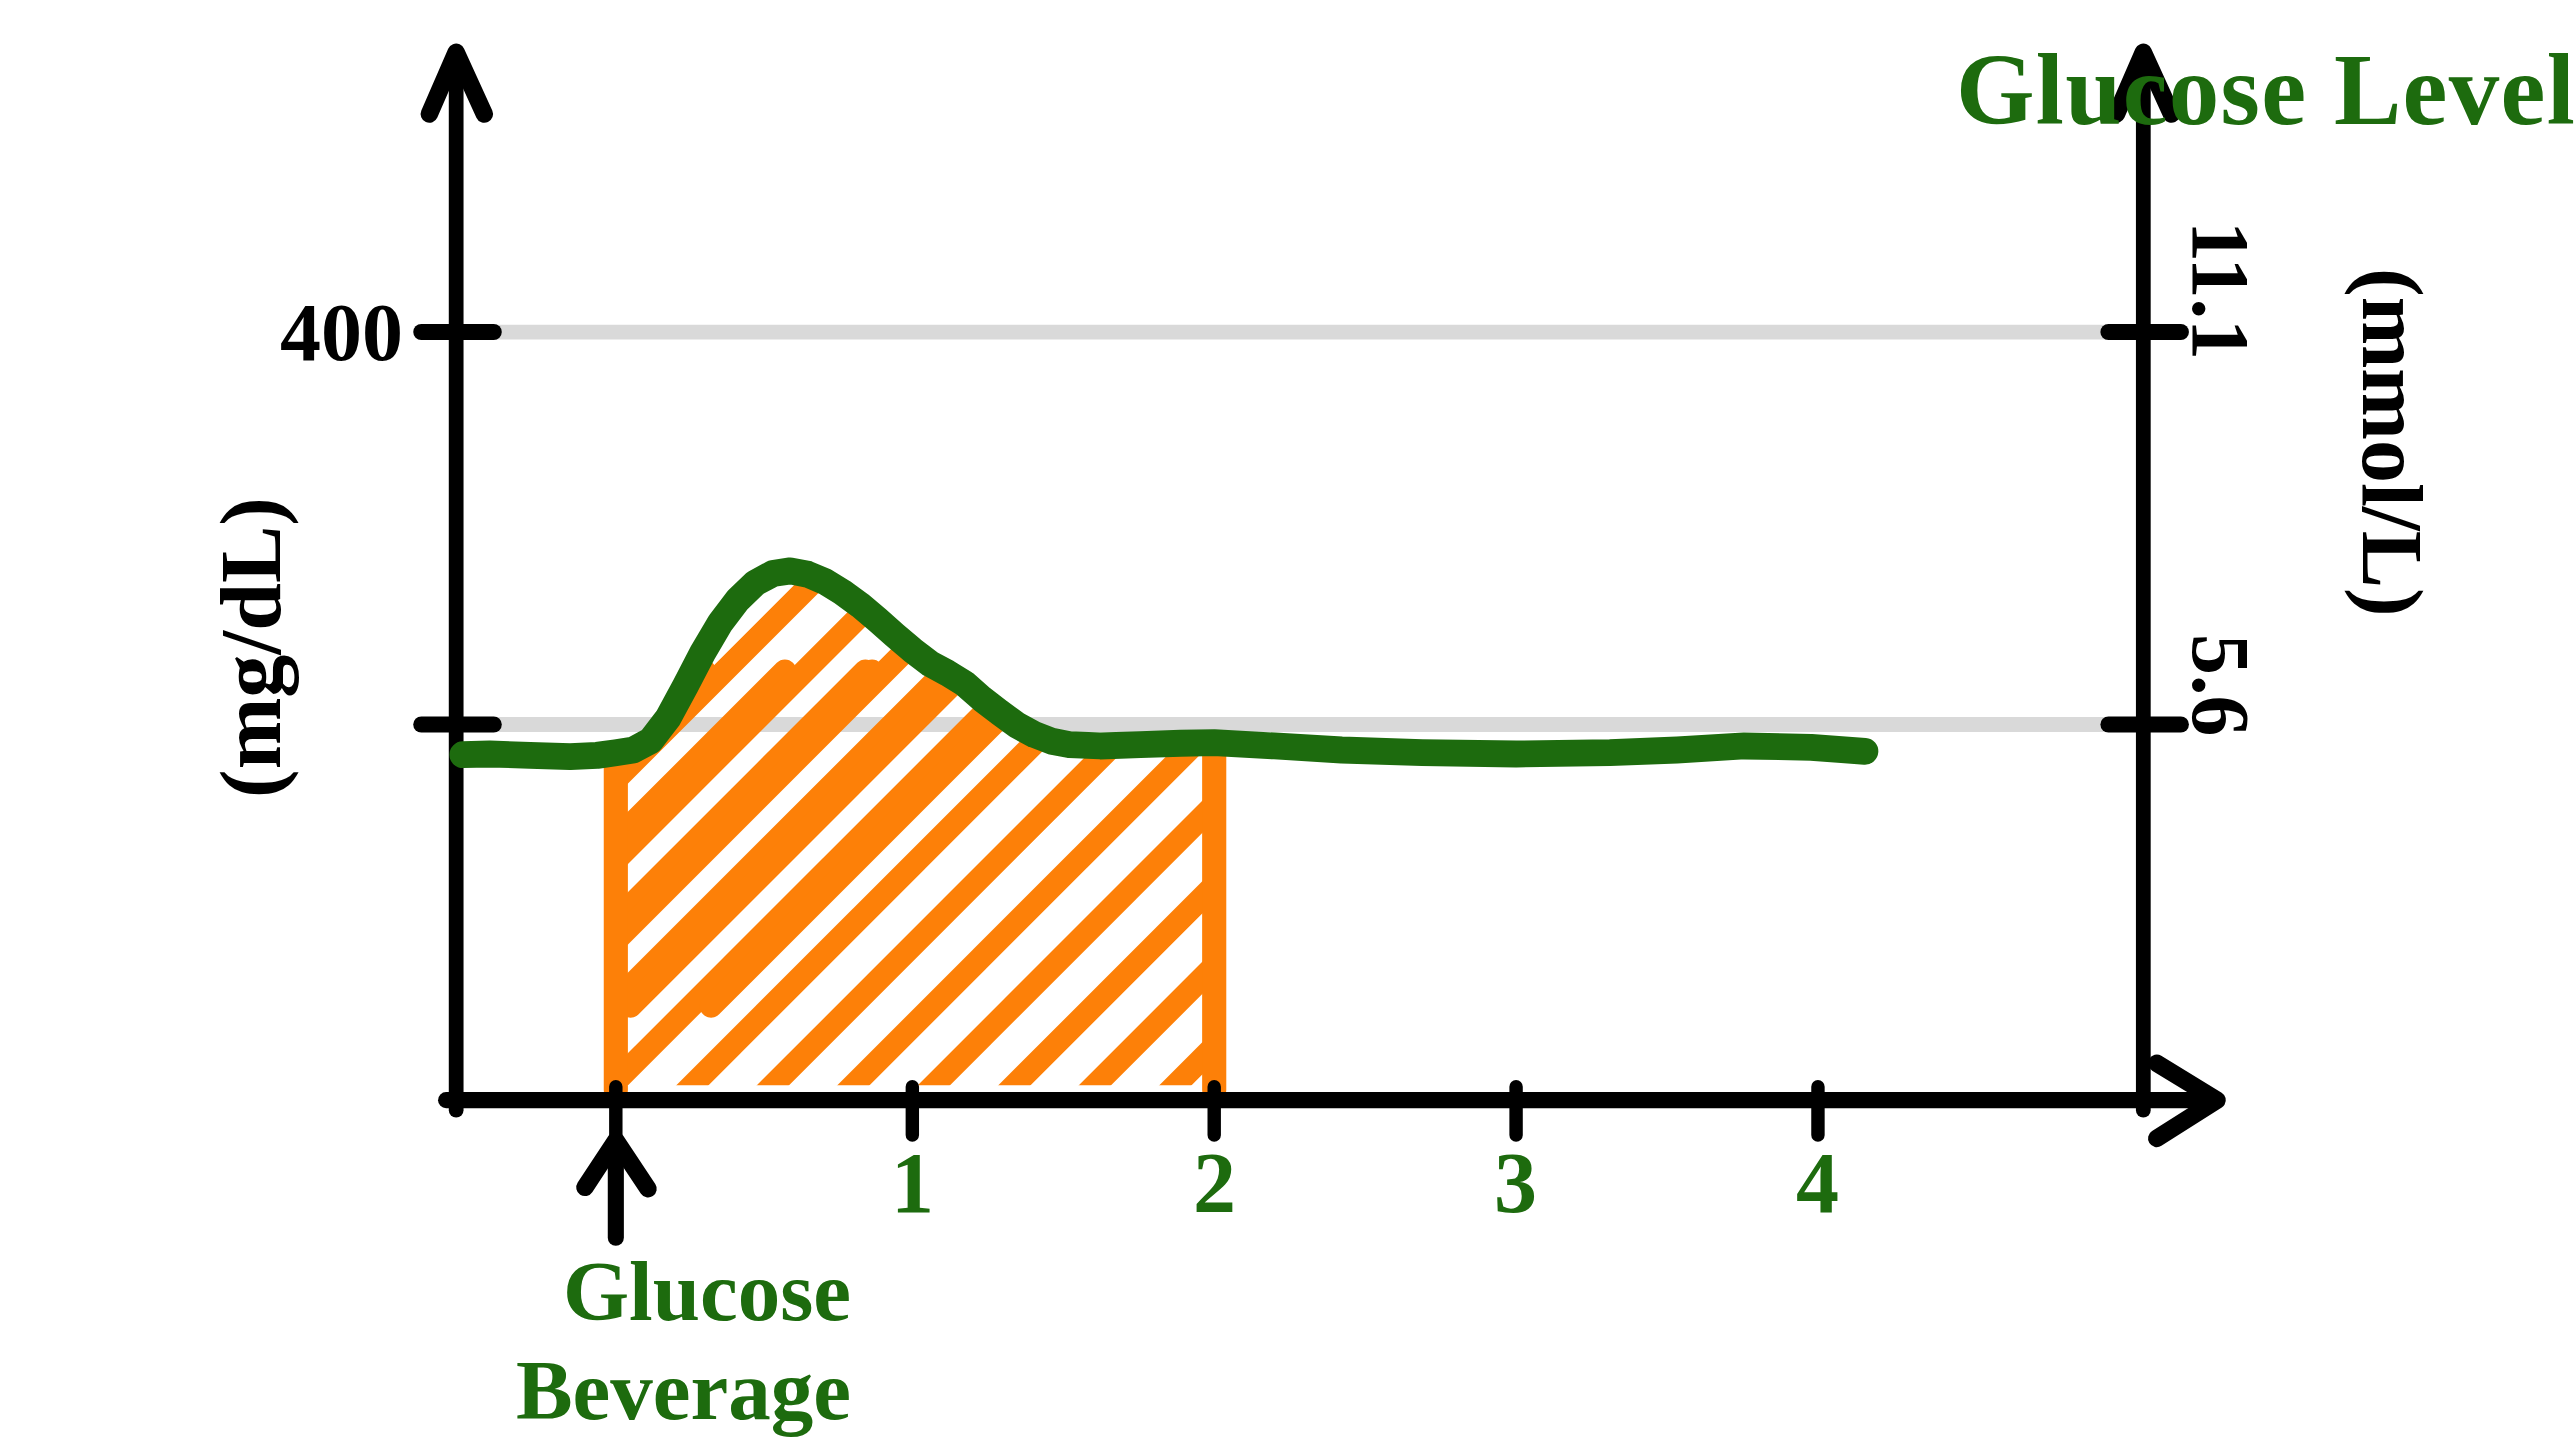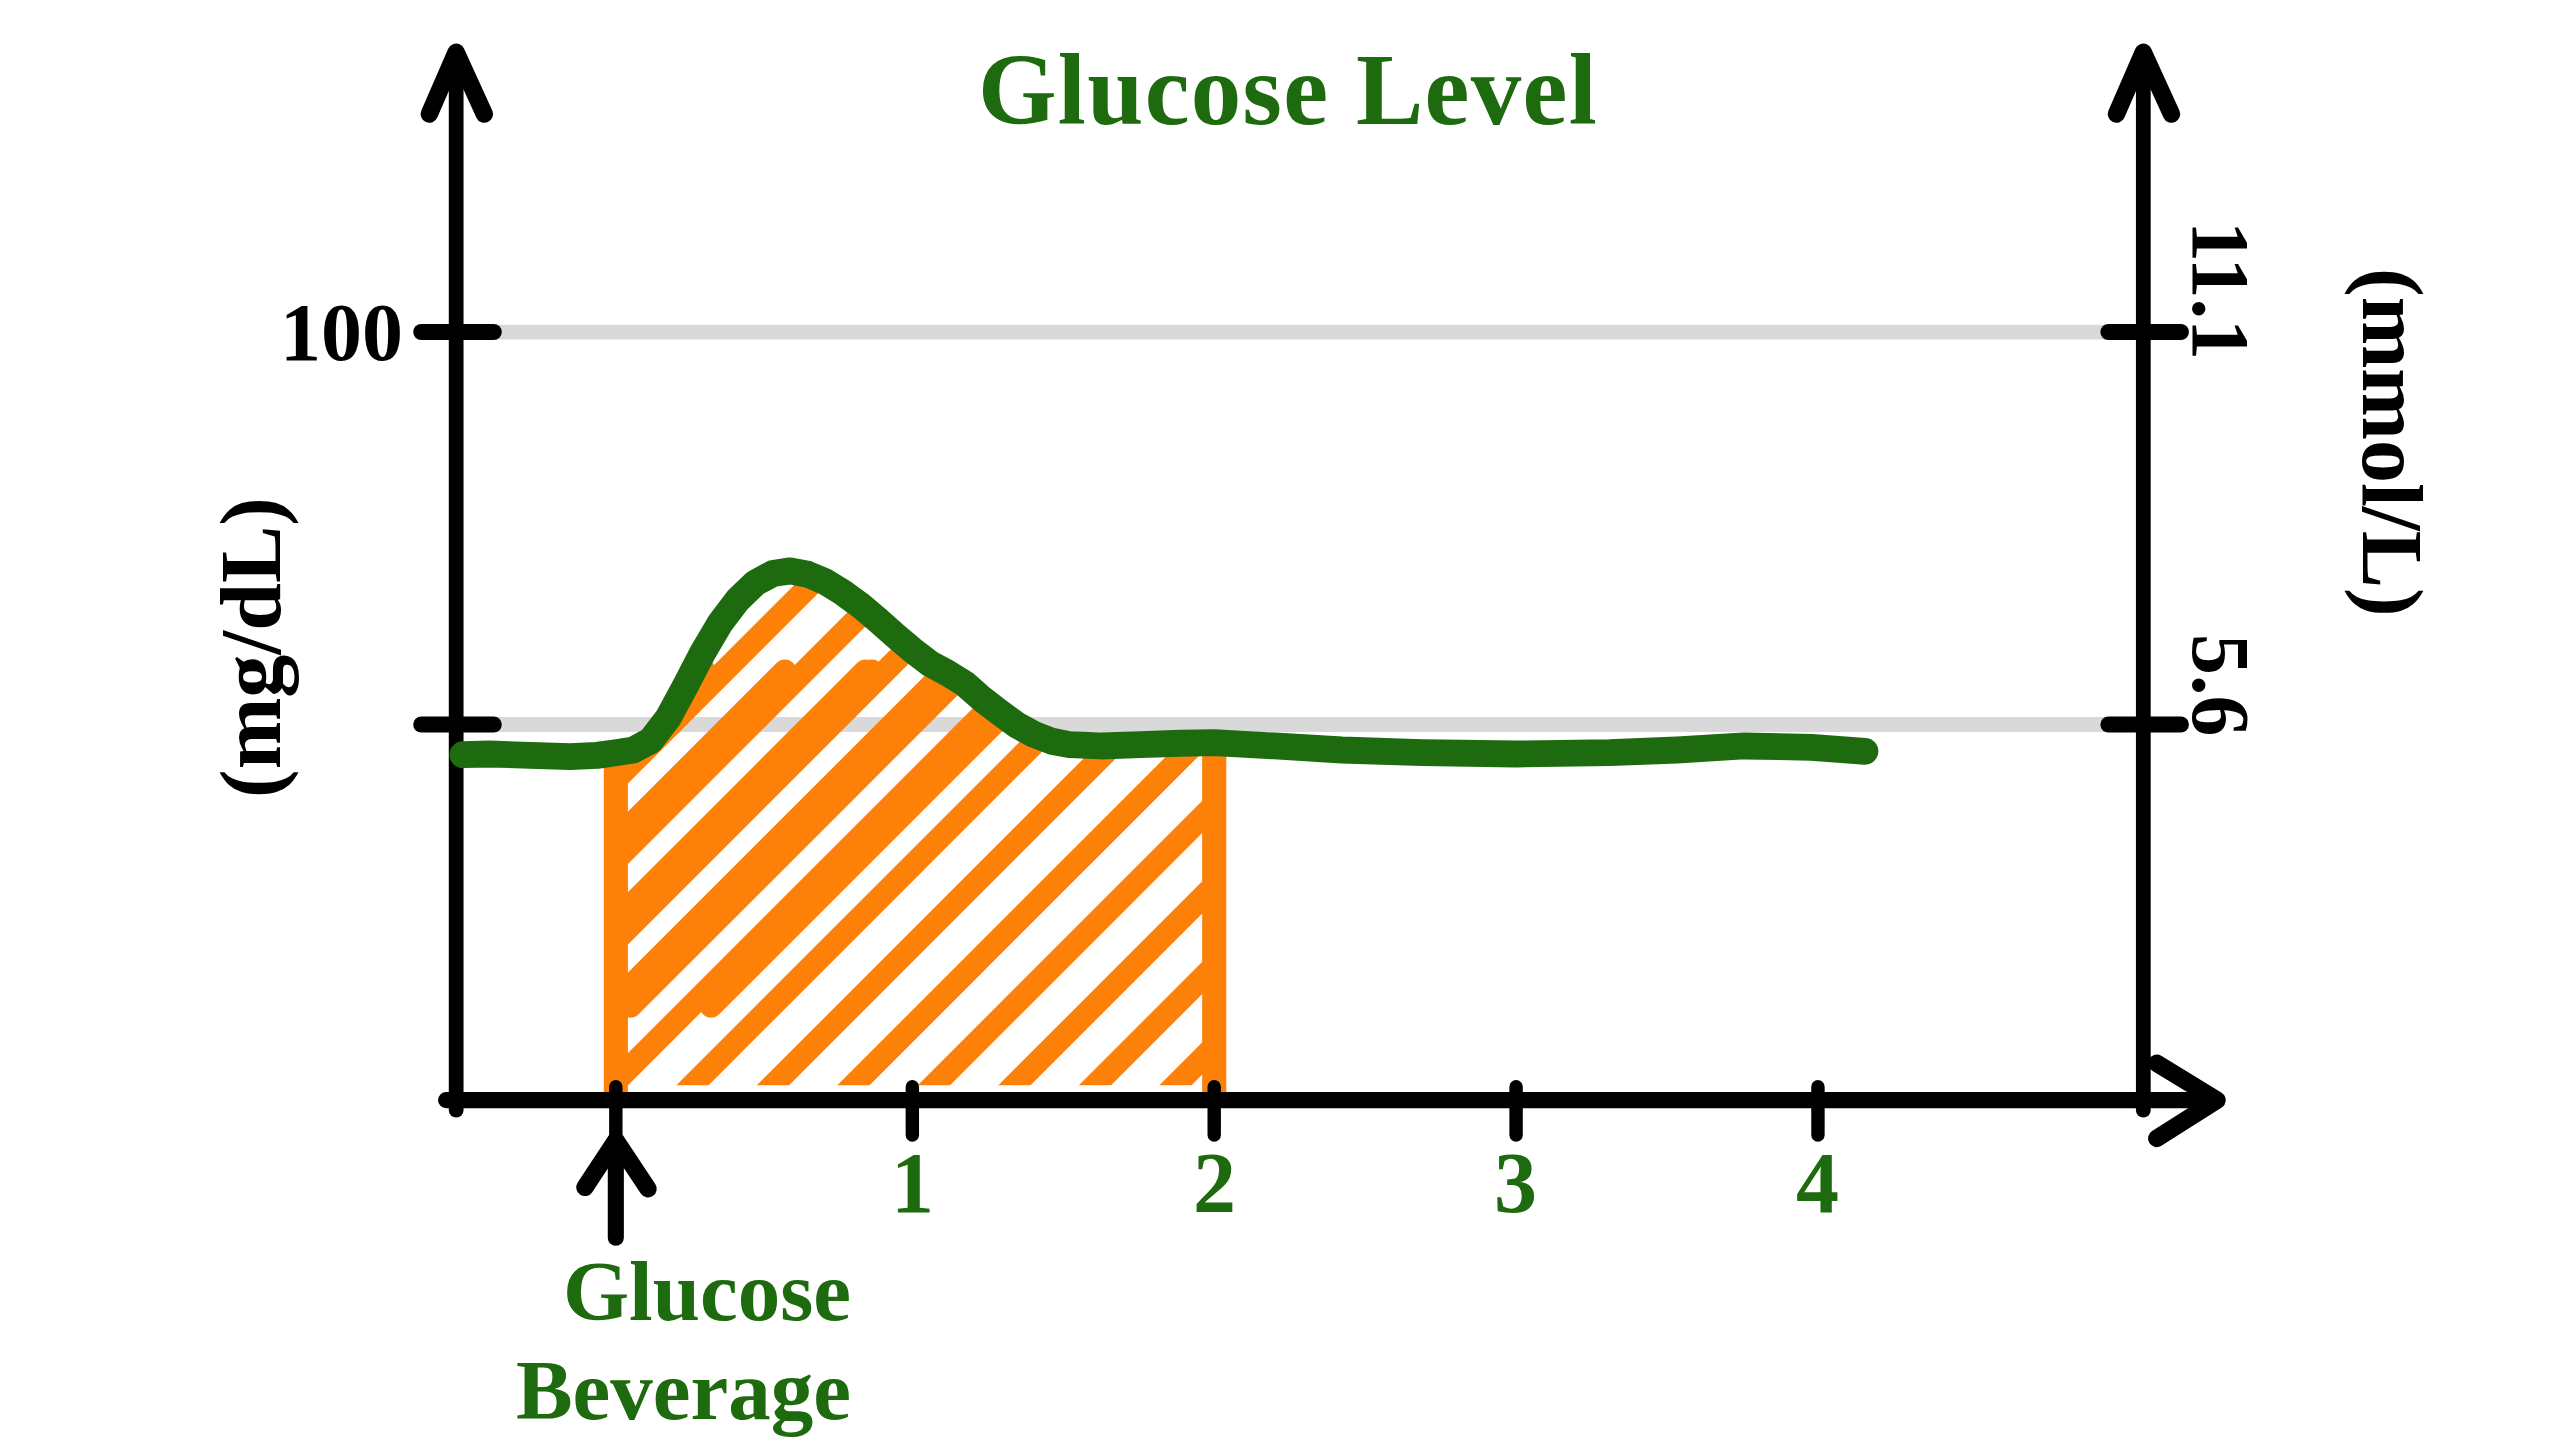--- a/index.html
+++ b/index.html
@@ -30,21 +30,21 @@
     position: absolute;
     white-space: pre;
     font-family: "Liberation Serif", serif;
     font-weight: 700;
     line-height: 1;
   }
   #chart-title {
     left: 0;
     top: 40px;
     width: 2576px;
-    text-align: center;
+    text-align: right;
     font-size: 101px;
     color: #1d6b0e;
     letter-spacing: 1.3px;
   }
   #ylabel-left-wrap {
     position: absolute;
     left: 201px;
     top: 798px;
     transform: rotate(-90deg);
     transform-origin: left top;
@@ -198,21 +198,21 @@
   <div class="txt" id="chart-title">Glucose Level</div>
 
   <div id="ylabel-left-wrap">
     <span class="axis-title">(mg/dL)</span>
   </div>
 
   <div id="ylabel-right-wrap">
     <span class="axis-title">(mmol/L)</span>
   </div>
 
-  <div class="txt ytick-label" style="left:188px; top:292px; width:215px;">100</div>
+  <div class="txt ytick-label" style="left:188px; top:292px; width:215px;">400</div>
 
   <div class="rtick-wrap" style="left:2267px; top:221px;">
     <span class="rtick-label">11.1</span>
   </div>
   <div class="rtick-wrap" style="left:2267px; top:634px;">
     <span class="rtick-label">5.6</span>
   </div>
 
   <div class="txt xtick-label" style="left:859px; top:1140px;">1</div>
   <div class="txt xtick-label" style="left:1161px; top:1140px;">2</div>

